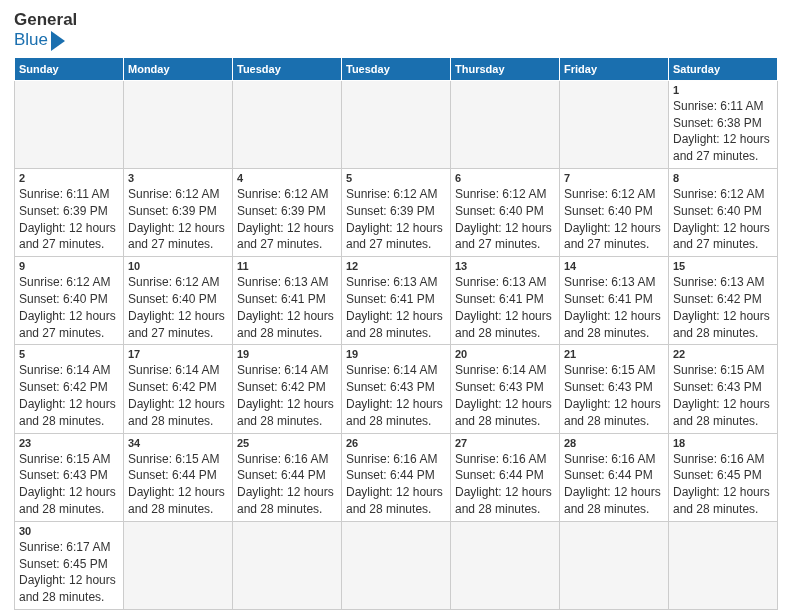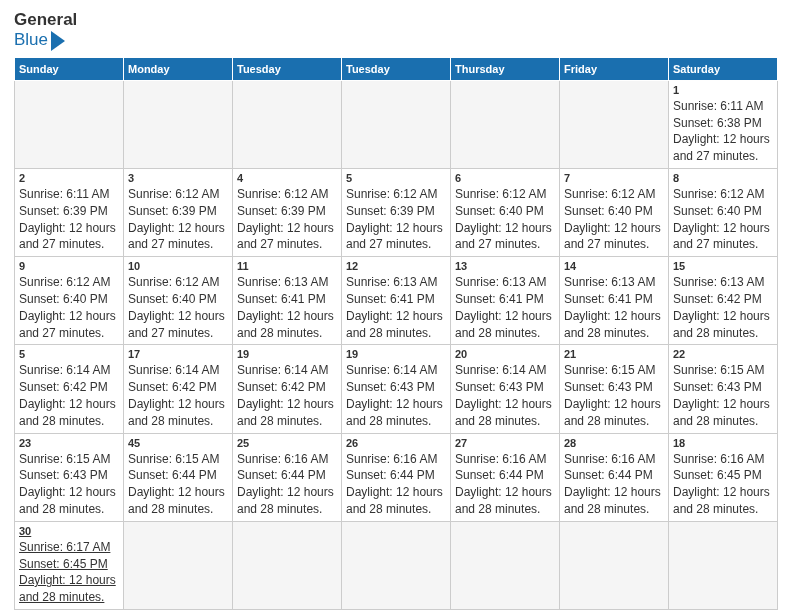--- a/index.html
+++ b/index.html
@@ -68,21 +68,20 @@
       margin-bottom: 2px;
       display: block;
     }
     .day-info {
       font-size: 12px;
       line-height: 1.4;
       color: #333;
     }
     .last-row td {
       height: 60px;
-      text-decoration: underline;
     }
   </style>
 </head>
 <body>
 
 <div class="page">
   <div class="header-area">
     <div class="logo-area">
   <div style="display:flex;align-items:center;">
     <div style="display:flex;flex-direction:column;line-height:1.2;">
@@ -216,21 +215,21 @@
             <span class="day-number">22</span>
             <div class="day-info">Sunrise: 6:15 AM<br>Sunset: 6:43 PM<br>Daylight: 12 hours and 28 minutes.</div>
           </td>
         </tr>
         <tr>
           <td>
             <span class="day-number">23</span>
             <div class="day-info">Sunrise: 6:15 AM<br>Sunset: 6:43 PM<br>Daylight: 12 hours and 28 minutes.</div>
           </td>
           <td>
-            <span class="day-number">45</span>
+            <span class="day-number">34</span>
             <div class="day-info">Sunrise: 6:15 AM<br>Sunset: 6:44 PM<br>Daylight: 12 hours and 28 minutes.</div>
           </td>
           <td>
             <span class="day-number">25</span>
             <div class="day-info">Sunrise: 6:16 AM<br>Sunset: 6:44 PM<br>Daylight: 12 hours and 28 minutes.</div>
           </td>
           <td>
             <span class="day-number">26</span>
             <div class="day-info">Sunrise: 6:16 AM<br>Sunset: 6:44 PM<br>Daylight: 12 hours and 28 minutes.</div>
           </td>

